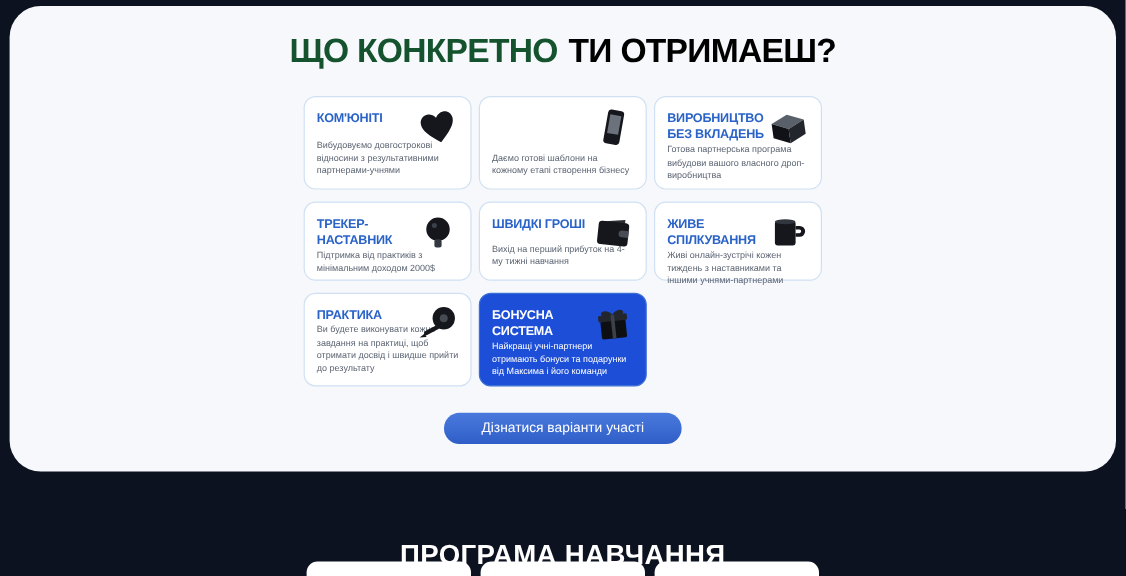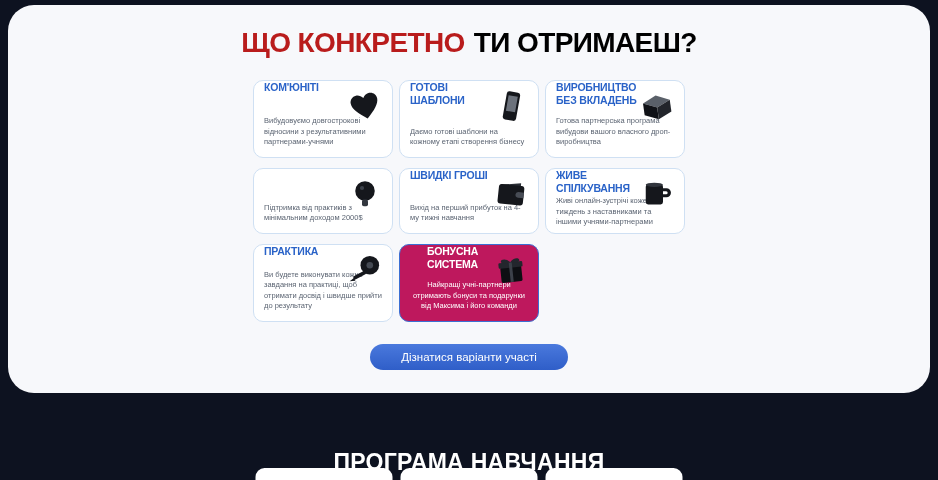--- a/index.html
+++ b/index.html
@@ -9,43 +9,43 @@
     font-family:"Liberation Sans","DejaVu Sans",sans-serif;
   }
   .panel{
     position:absolute;left:8px;top:5px;width:922px;height:388px;
     background:#f7f8fb;border-radius:26px;
   }
   .heading{
     margin:23px 0 0;text-align:center;
     font-size:28px;font-weight:800;letter-spacing:-0.6px;line-height:1.1;
   }
-  .heading .hl{color:#b91c1c;}
+  .heading .hl{color:#14532d;}
   .heading .rest{color:#000000;margin-left:9px;}
   .grid{
     width:432px;margin:21px auto 0;
     display:grid;grid-template-columns:repeat(3,140px);
     grid-template-rows:78px 66px 78px;gap:10px 6px;
   }
   .card{
     background:#ffffff;border:1px solid #cfe0f3;border-radius:10px;
-    padding:0 10px 9px;position:relative;display:flex;flex-direction:column;
+    padding:12px 10px 9px;position:relative;display:flex;flex-direction:column;
     box-sizing:border-box;
   }
   .card .title{
     color:#2a63c8;font-size:10.5px;font-weight:800;line-height:1.3;
     width:72%;letter-spacing:-0.2px;
   }
   .card .desc{
     margin-top:auto;font-size:7.5px;color:#5b6472;line-height:1.4;
   }
   .card .icon{
     position:absolute;top:7px;right:9px;width:36px;height:36px;
   }
-  .card.highlight{background:#be185d;border-color:#3b6fd3;text-align:center;}
+  .card.highlight{background:#1d4ed8;border-color:#3b6fd3;}
   .card.highlight .title,.card.highlight .desc{color:#ffffff;}
   .cta{
     position:absolute;left:50%;transform:translateX(-50%);top:339px;
     width:198px;height:26px;border:none;border-radius:16px;
     background:linear-gradient(180deg,#4a79dd 0%,#2f5ec8 100%);
     color:#ffffff;font-size:11.5px;font-family:inherit;
     display:flex;align-items:center;justify-content:center;cursor:pointer;
   }
   .program-heading{
     position:absolute;top:430px;left:0;width:100%;text-align:center;
@@ -69,21 +69,20 @@
 
     <div class="card">
       <div class="title">КОМ'ЮНІТІ</div>
       <svg class="icon" viewBox="0 0 24 24">
         <path d="M12 20.5C6.5 16 3 12.3 3 8.6 3 6 5 4 7.5 4c1.8 0 3.4 1 4.5 2.6C13.1 5 14.7 4 16.5 4 19 4 21 6 21 8.6c0 3.7-3.5 7.4-9 11.9z" fill="#15171c" transform="rotate(-12 12 12)"></path>
       </svg>
       <div class="desc">Вибудовуємо довгострокові відносини з результативними партнерами-учнями</div>
     </div>
 
     <div class="card">
-      <div class="title">ГОТОВІ ШАБЛОНИ</div>
       <svg class="icon" viewBox="0 0 24 24">
         <g transform="rotate(10 12 12)">
           <rect x="7.8" y="2.5" width="9" height="19" rx="1.8" fill="#15171c"></rect>
           <rect x="9.2" y="5.2" width="6.2" height="10.5" fill="#6c727c"></rect>
         </g>
       </svg>
       <div class="desc">Даємо готові шаблони на кожному етапі створення бізнесу</div>
     </div>
 
     <div class="card">
@@ -93,20 +92,21 @@
           <polygon points="3,9 12,5 21,9 12,13" fill="#5a6069"></polygon>
           <polygon points="3,9 12,13 12,21 3,17" fill="#101217"></polygon>
           <polygon points="21,9 12,13 12,21 21,17" fill="#22252b"></polygon>
         </g>
       </svg>
       <div class="desc">Готова партнерська програма вибудови вашого власного дроп-виробництва</div>
     </div>
 
 
     <div class="card">
+      <div class="title">ТРЕКЕР-НАСТАВНИК</div>
       <svg class="icon" viewBox="0 0 24 24">
         <circle cx="12" cy="10" r="6.5" fill="#15171c"></circle>
         <circle cx="10" cy="8" r="1.4" fill="#3c414a"></circle>
         <rect x="10" y="15.6" width="4" height="4.6" rx="1.2" fill="#33373f"></rect>
       </svg>
       <div class="desc">Підтримка від практиків з мінімальним доходом 2000$</div>
     </div>
 
     <div class="card">
       <div class="title">ШВИДКІ ГРОШІ</div>

